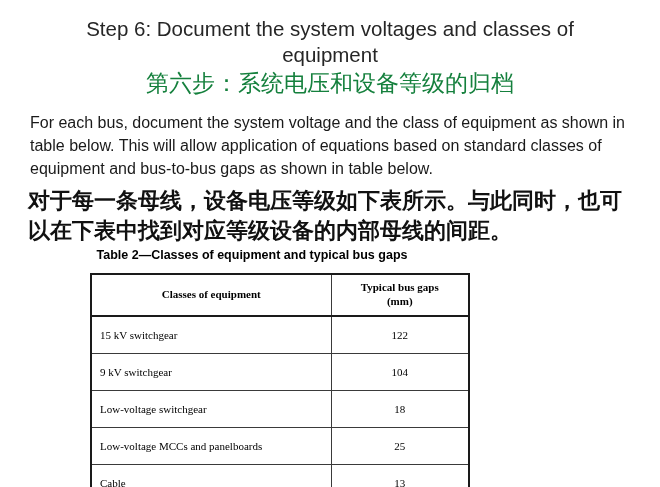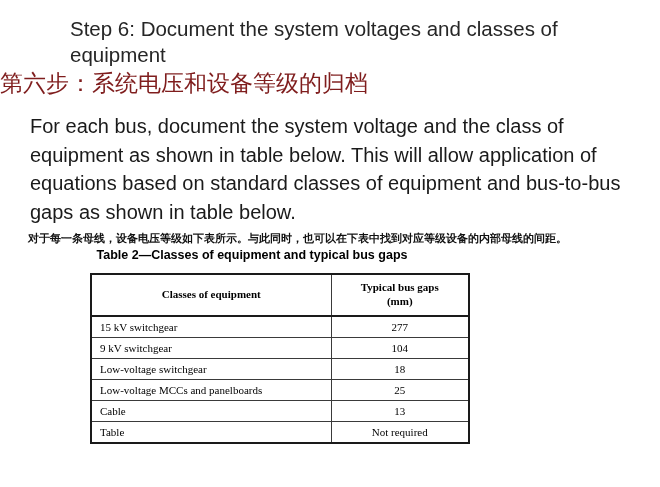--- a/index.html
+++ b/index.html
@@ -8,48 +8,49 @@
     position: relative;
     width: 660px;
     height: 487px;
     background: #ffffff;
     overflow: hidden;
     font-family: "Liberation Sans", sans-serif;
     color: #262626;
   }
   .title-block {
     padding-top: 16px;
+    text-align: center;
   }
   .title-en {
     font-size: 20.5px;
     line-height: 1.28;
     font-weight: 500;
     color: #262626;
     max-width: 520px;
     margin: 0 auto;
   }
   .title-zh {
     font-family: "Liberation Serif", serif;
     font-size: 23px;
     line-height: 1.3;
-    color: #7f1d1d;
+    color: #15803d;
     margin-top: 1px;
   }
   .body-en {
     margin: 13px 32px 0 30px;
-    font-size: 20px;
+    font-size: 16px;
     line-height: 1.42;
     color: #1a1a1a;
     max-width: 600px;
   }
   .body-zh {
     margin: 5px 32px 16px 28px;
     font-family: "Liberation Serif", serif;
     font-weight: bold;
-    font-size: 11px;
+    font-size: 22px;
     line-height: 1.38;
     color: #111111;
     max-width: 604px;
   }
   .table-section {
     position: absolute;
     left: 90px;
     top: 248px;
     width: 324px;
   }
@@ -79,21 +80,21 @@
     border-bottom: 2px solid #1a1a1a;
     line-height: 1.25;
   }
   table.bus-gap-table th.col-gap,
   table.bus-gap-table td.col-gap {
     border-left: 1px solid #3a3a3a;
     width: 138px;
     text-align: center;
   }
   table.bus-gap-table td {
-    padding: 4px 8px;
+    padding: 12px 8px;
     height: 21px;
     border-top: 1px solid #3a3a3a;
     vertical-align: middle;
   }
   table.bus-gap-table td.col-equip { text-align: left; }
   .header-sub { display: block; }
 </style>
 </head>
 <body>
 
@@ -119,21 +120,21 @@
           </th>
           <th class="col-gap">
             <span>Typical bus gaps</span>
             <span class="header-sub">(mm)</span>
           </th>
         </tr>
       </thead>
       <tbody>
           <tr>
             <td class="col-equip">15 kV switchgear</td>
-            <td class="col-gap">277</td>
+            <td class="col-gap">122</td>
           </tr>
           <tr>
             <td class="col-equip">9 kV switchgear</td>
             <td class="col-gap">104</td>
           </tr>
           <tr>
             <td class="col-equip">Low-voltage switchgear</td>
             <td class="col-gap">18</td>
           </tr>
           <tr>

